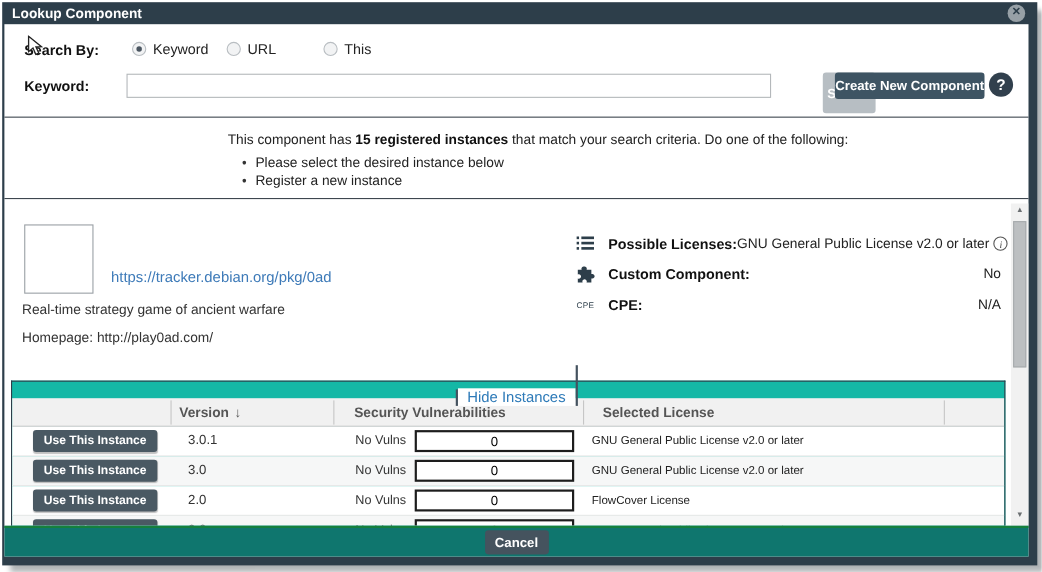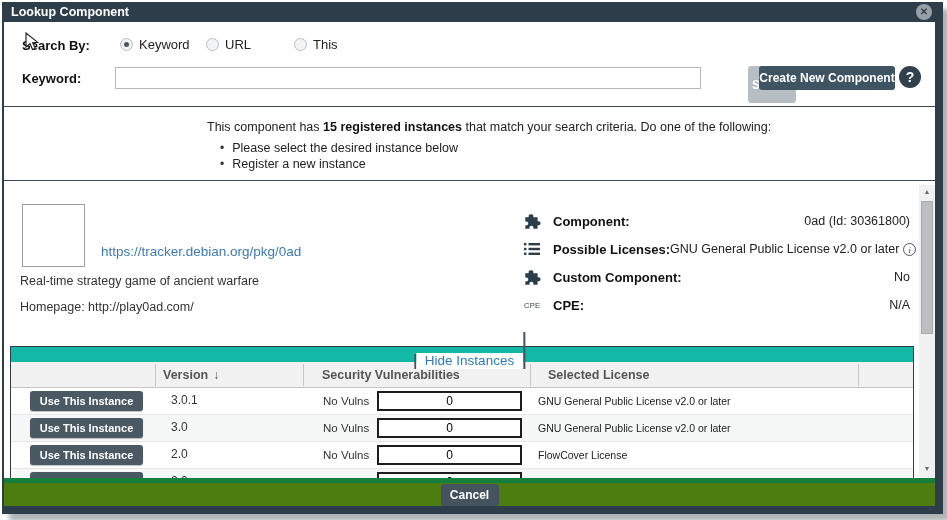--- a/index.html
+++ b/index.html
@@ -95,22 +95,22 @@
     background:#fff; text-align:center; font-size:12px; font-family:"Liberation Sans",sans-serif; }
   .c-license { position:absolute; left:519px; top:0; height:27px; line-height:26px; font-size:10.5px; color:#222; padding-left:8px; white-space:nowrap; }
 
   
   .scrollbar { position:absolute; right:0; top:4px; bottom:0; width:16px; background:#f1f1f1; }
   .sb-arrow { position:absolute; left:0; width:16px; height:14px; text-align:center; font-size:7px; color:#6b6f72; line-height:14px; cursor:pointer; }
   .sb-up { top:0; } .sb-down { bottom:2px; }
   .sb-thumb { position:absolute; left:2px; top:16px; width:12px; height:133px; background:#bcbfc1; border:1px solid #a7abad; cursor:grab; }
 
   
-  .footer { position:absolute; left:0; bottom:0; width:100%; height:28px; background:#4d7c0f;
-    border-top:5px solid #15803d; display:flex; align-items:center; justify-content:center; z-index:5; }
+  .footer { position:absolute; left:0; bottom:0; width:100%; height:28px; background:#0f766e;
+    border-top:2px solid #15803d; display:flex; align-items:center; justify-content:center; z-index:5; }
   .cancel-btn { width:58px; height:22px; background:#45535e; }
 
   .cursor { position:absolute; left:24px; top:32px; z-index:50; pointer-events:none; }
 </style>
 </head>
 <body>
 
 <div class="page">
   <div class="dialog">
 
@@ -163,29 +163,20 @@
       <div class="main">
 
         <div class="comp-logo"></div>
         <a class="comp-link">https://tracker.debian.org/pkg/0ad</a>
         <div class="comp-desc">Real-time strategy game of ancient warfare</div>
         <div class="comp-home">Homepage: http://play0ad.com/</div>
 
         <div class="details">
           <div class="detail-row">
             <span class="detail-icon">
-              <svg width="17" height="17" viewBox="0 0 16 16">
-                  <path fill="#2d3e4a" d="M6.2 1.2c-1.1 0-1.9.9-1.9 1.9 0 .3.1.6.2.9H1.2v4.1c.3-.1.6-.2.9-.2 1.1 0 1.9.9 1.9 1.9s-.9 1.9-1.9 1.9c-.3 0-.6-.1-.9-.2v3.3h4.1c-.1-.3-.2-.6-.2-.9 0-1.1.9-1.9 1.9-1.9s1.9.9 1.9 1.9c0 .3-.1.6-.2.9h4.1v-3.3h.9c1.1 0 1.9-.9 1.9-1.9s-.9-1.9-1.9-1.9h-.9V4h-4.1c.1-.3.2-.6.2-.9 0-1.1-.8-1.9-1.9-1.9z"></path>
-                </svg>
-            </span>
-            <span class="detail-label">Component:</span>
-            <span class="detail-value">0ad (Id: 30361800)</span>
-          </div>
-          <div class="detail-row">
-            <span class="detail-icon">
               <svg width="16" height="14" viewBox="0 0 16 14">
                   <g fill="#2d3e4a">
                     <rect x="0" y="1" width="2.4" height="2.4"></rect>
                     <rect x="4.5" y="1" width="11.5" height="2.4"></rect>
                     <rect x="0" y="5.8" width="2.4" height="2.4"></rect>
                     <rect x="4.5" y="5.8" width="11.5" height="2.4"></rect>
                     <rect x="0" y="10.6" width="2.4" height="2.4"></rect>
                     <rect x="4.5" y="10.6" width="11.5" height="2.4"></rect>
                   </g>
                 </svg>

